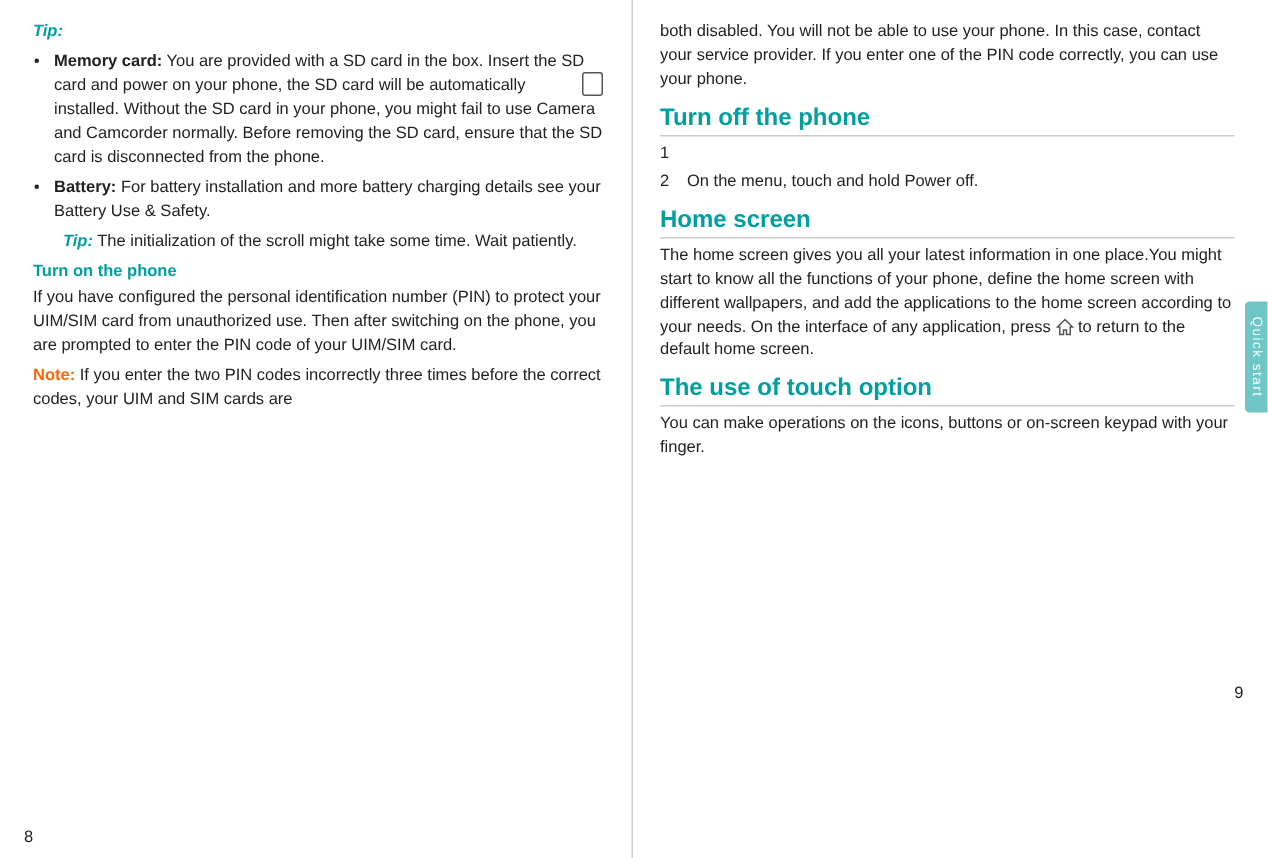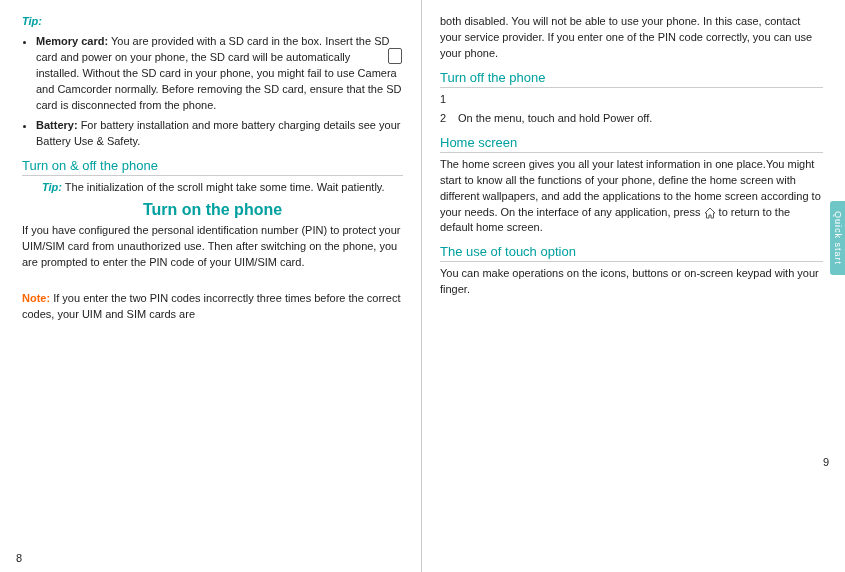--- a/index.html
+++ b/index.html
@@ -55,35 +55,34 @@
       font-size: 9px;
       writing-mode: vertical-rl;
       text-orientation: mixed;
       padding: 10px 3px;
       letter-spacing: 1px;
       border-radius: 3px 0 0 3px;
     }
 
     .section-heading {
       color: #00a0a0;
-      font-size: 13px;
-      font-weight: normal;
+      font-size: 16px;
+      font-weight: bold;
       margin-bottom: 4px;
       margin-top: 8px;
       border-bottom: 1px solid #ccc;
       padding-bottom: 2px;
     }
 
     .section-heading-small {
       color: #00a0a0;
-      font-size: 16px;
+      font-size: 11px;
       font-weight: bold;
       margin-bottom: 3px;
       margin-top: 6px;
-      text-align: center;
     }
 
     p {
       margin-bottom: 4px;
       line-height: 1.45;
     }
 
     .tip-label {
       color: #00a0a0;
       font-weight: bold;
@@ -183,39 +182,36 @@
       <span> You are provided with a SD card in the box. Insert the SD card and power on </span>
       <span class="icon-sd" style="float:right; margin-top:-2px; margin-left:4px;"></span>
       <span>your phone, the SD card will be automatically installed. Without the SD card in your phone, you might fail to use Camera and Camcorder normally. Before removing the SD card, ensure that the SD card is disconnected from the phone.</span>
     </li>
     <li style="margin-top:4px;">
       <span class="bold-label">Battery:</span>
       <span> For battery installation and more battery charging details see your Battery Use &amp; Safety.</span>
     </li>
   </ul>
 
-  <div class="section-heading">
-    <span>Turn on &amp; off the phone</span>
-  </div>
 
   <p class="indented">
     <span class="tip-label">Tip:</span>
     <span>The initialization of the scroll might take some time. Wait patiently.</span>
   </p>
 
   <div class="section-heading-small">
     <span>Turn on the phone</span>
   </div>
 
 
   <p style="margin-top:4px;">
     <span>If you have configured the personal identification number (PIN) to protect your UIM/SIM card from unauthorized use. Then after switching on the phone, you are prompted to enter the PIN code of your UIM/SIM card.</span>
   </p>
 
-  <p style="margin-top:20px;">
+  <p style="margin-top:4px;">
     <span class="note-label">Note:</span>
     <span>If you enter the two PIN codes incorrectly three times before the correct codes, your UIM and SIM cards are</span>
   </p>
 
   <span class="page-number-left">8</span>
 </div>
 
 <div class="page-right">
   <p>
     <span>both disabled. You will not be able to use your phone. In this case, contact your service provider. If you enter one of the PIN code correctly, you can use your phone.</span>

